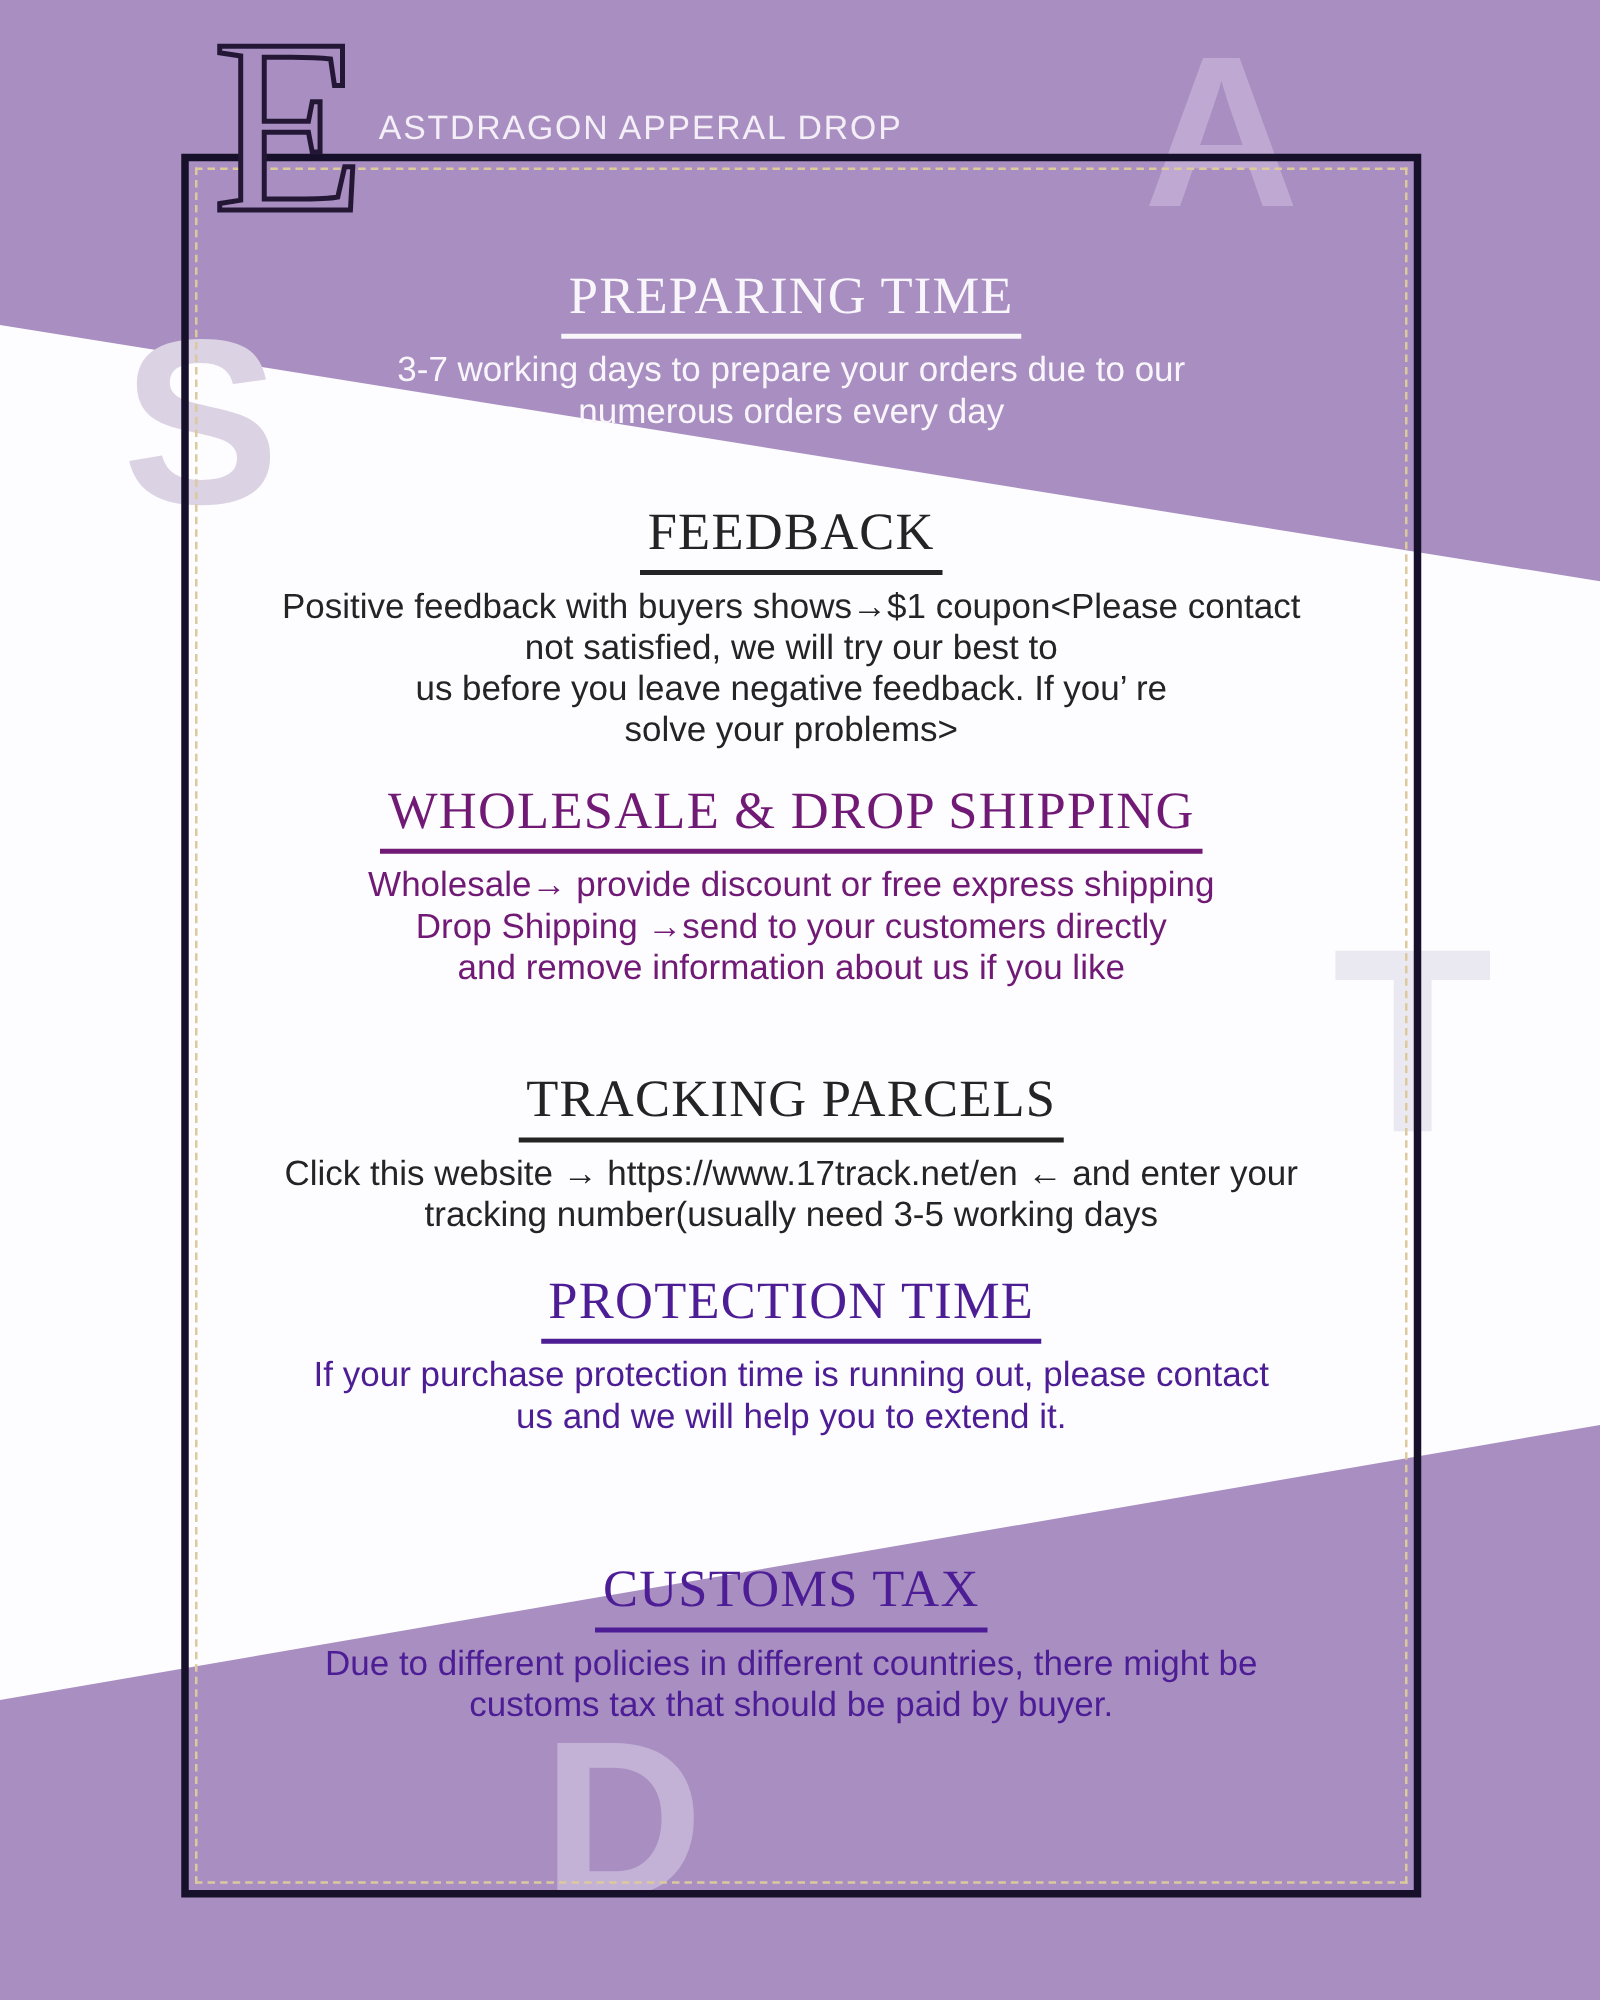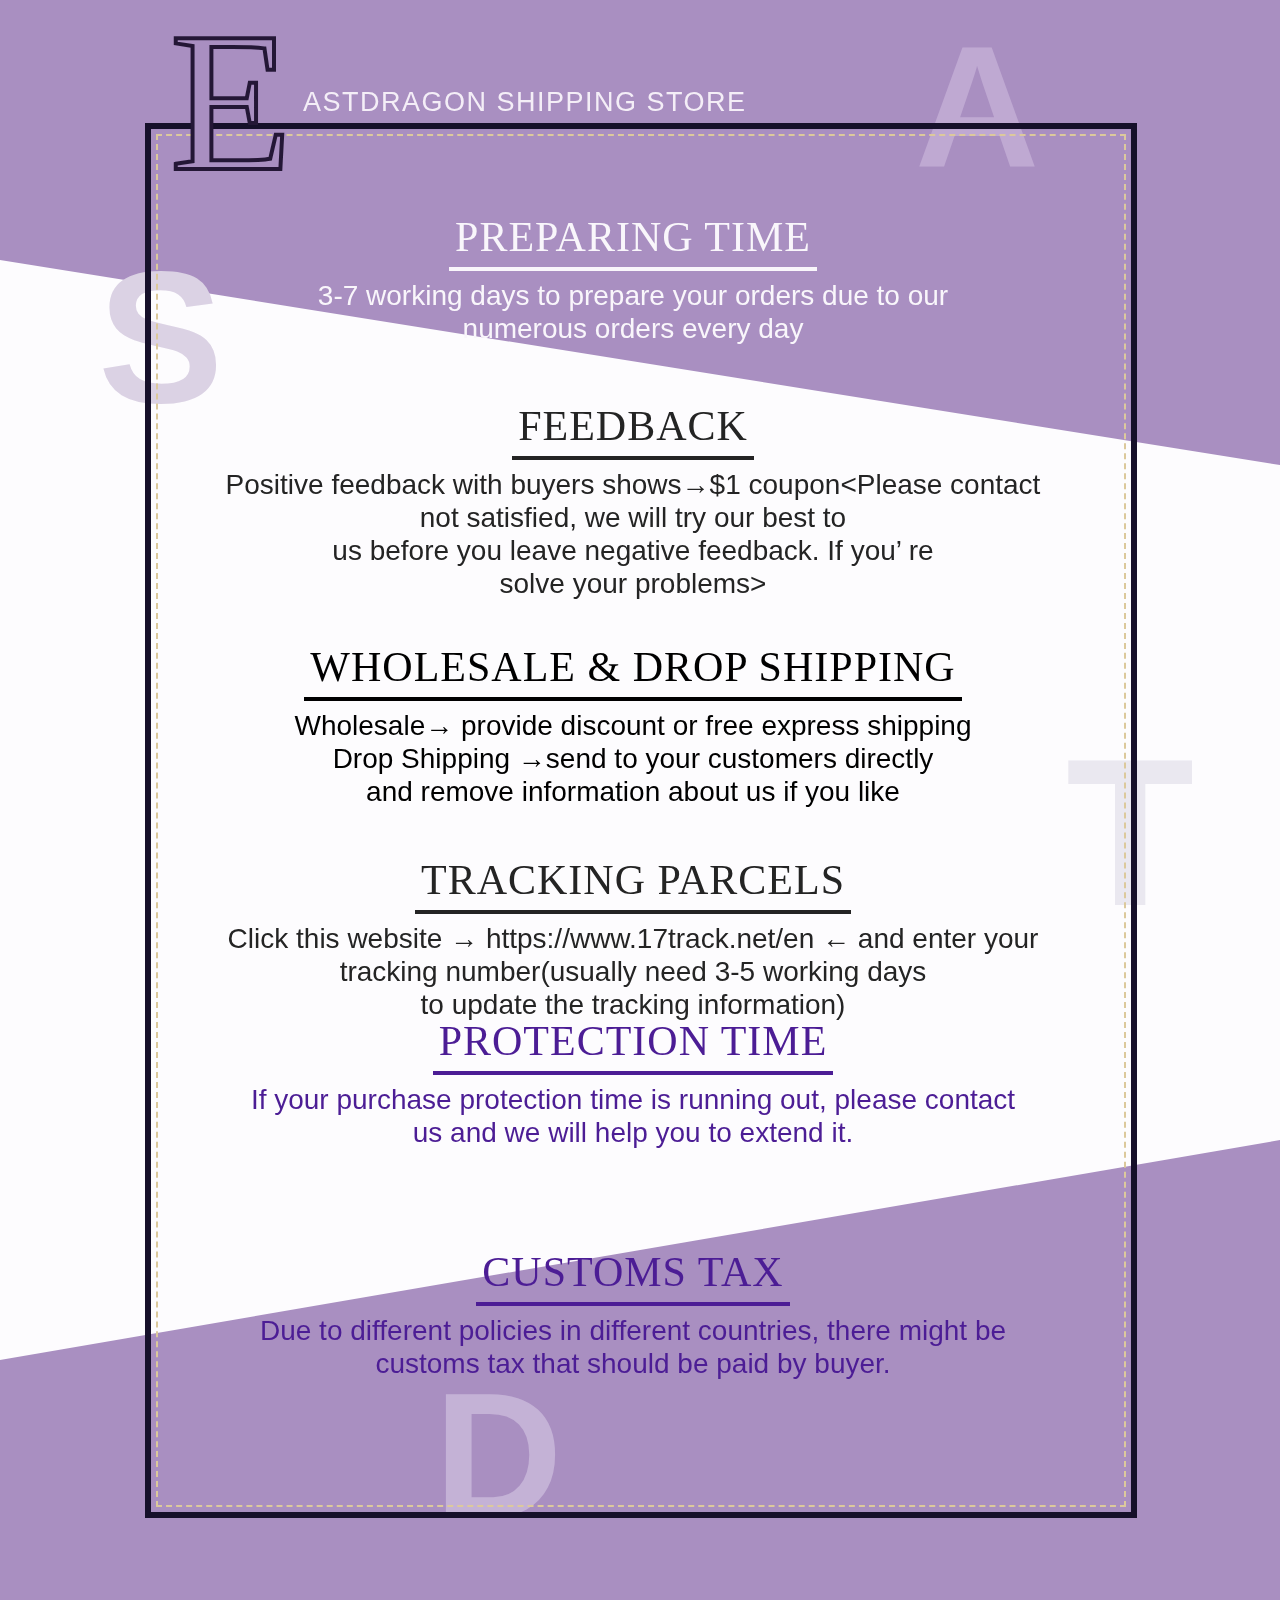--- a/index.html
+++ b/index.html
@@ -49,21 +49,21 @@
   }
   .section .title {
     font-family:"Liberation Serif", serif; font-weight:400;
     font-size:42px; line-height:44px; letter-spacing:1px;
     display:inline-block; padding:0 6px 8px 6px;
     border-bottom:4px solid currentColor;
   }
   .section .body { margin-top:8px; font-size:28px; line-height:33px; }
   .s1 { top:215px;  color:#f9f6fb; }
   .s2 { top:404px;  color:#242424; }
-  .s3 { top:645px;  color:#000000; }
+  .s3 { top:627px;  color:#701a75; }
   .s4 { top:858px;  color:#242424; }
   .s5 { top:1019px; color:#4c1d95; }
   .s6 { top:1250px; color:#4c1d95; }
 </style>
 </head>
 <body>
 
 <div class="page">
 
   <div class="white-band"></div>
@@ -71,21 +71,21 @@
   <div class="wm wm-a">A</div>
   <div class="wm wm-s">S</div>
   <div class="wm wm-t">T</div>
   <div class="wm wm-d">D</div>
 
   <div class="frame">
     <div class="frame-dash"></div>
   </div>
 
   <div class="logo-e">E</div>
-  <div class="store-name">ASTDRAGON SHIPPING STORE</div>
+  <div class="store-name">ASTDRAGON APPERAL DROP</div>
 
   <div class="section s1">
     <div class="title">PREPARING TIME</div>
     <div class="body">
       <div>3-7 working days to prepare your orders due to our</div>
       <div>numerous orders every day</div>
     </div>
   </div>
 
   <div class="section s2">
@@ -105,21 +105,20 @@
       <div>Drop Shipping →send to your customers directly</div>
       <div>and remove information about us if you like</div>
     </div>
   </div>
 
   <div class="section s4">
     <div class="title">TRACKING PARCELS</div>
     <div class="body">
       <div>Click this website → https://www.17track.net/en ← and enter your</div>
       <div>tracking number(usually need 3-5 working days</div>
-      <div>to update the tracking information)</div>
     </div>
   </div>
 
   <div class="section s5">
     <div class="title">PROTECTION TIME</div>
     <div class="body">
       <div>If your purchase protection time is running out, please contact</div>
       <div>us and we will help you to extend it.</div>
     </div>
   </div>

